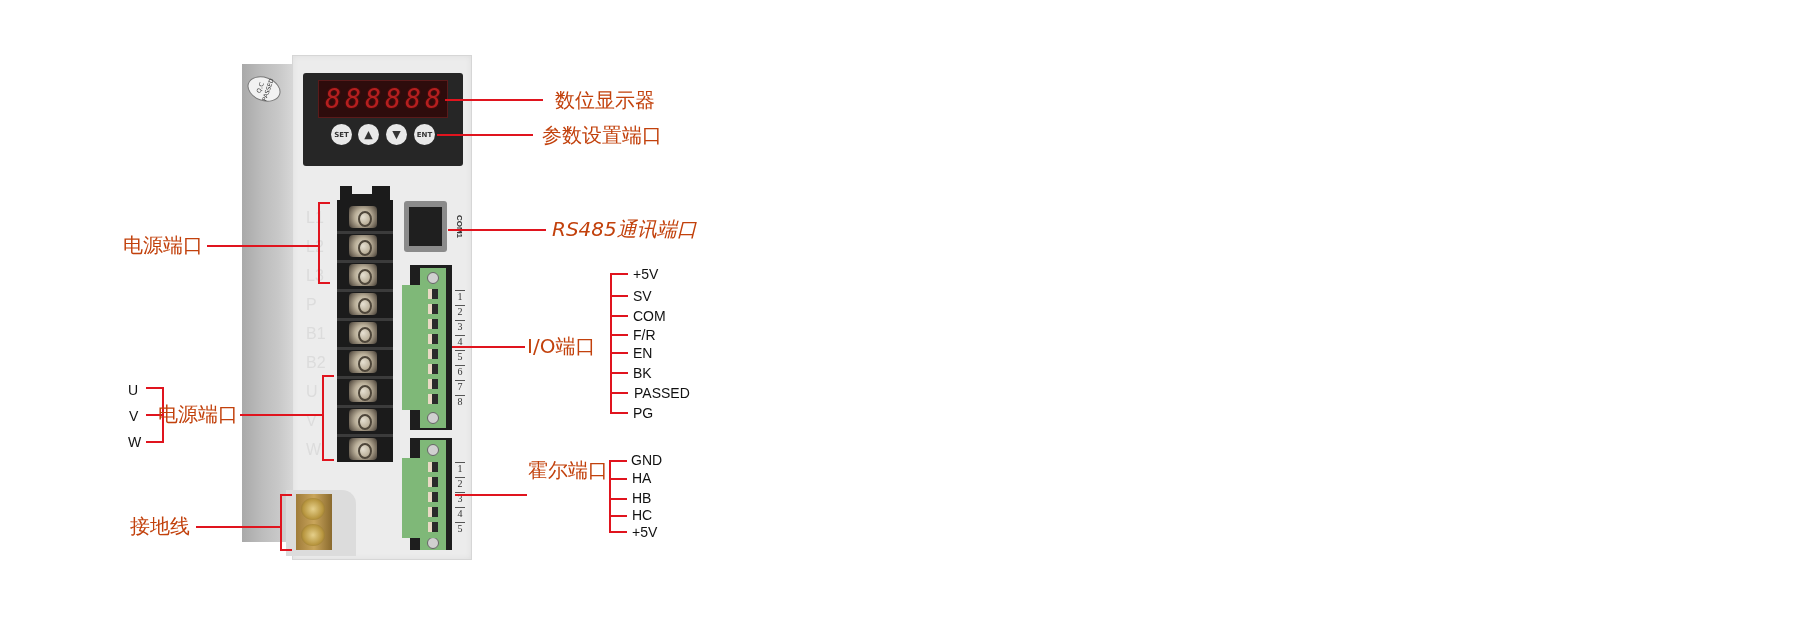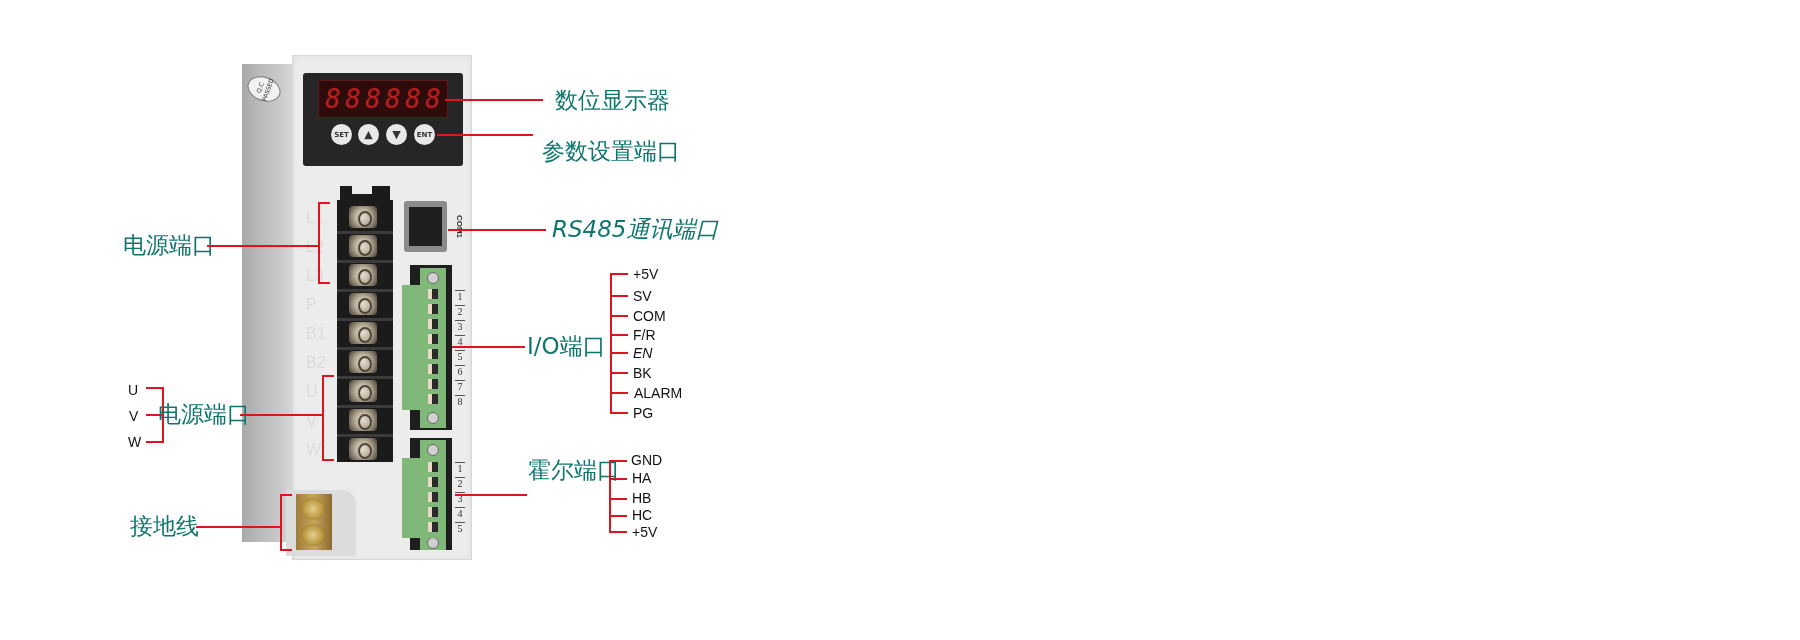--- a/index.html
+++ b/index.html
@@ -1,21 +1,21 @@
 <!DOCTYPE html>
 <html><head>
   <meta charset="utf-8">
   <style>
     * { box-sizing: border-box; margin: 0; padding: 0; }
     html, body { width: 1800px; height: 640px; background: #ffffff; overflow: hidden; }
     body { position: relative; font-family: "DejaVu Sans", "Liberation Sans", sans-serif; color: #111; }
     .abs { position: absolute; }
     .hline { position: absolute; height: 2px; background: #e0141e; }
     .vline { position: absolute; width: 2px; background: #e0141e; }
-    .label-cn { position: absolute; font-size: 23px; line-height: 22px; white-space: nowrap; color: #0f766e; }
+    .label-cn { position: absolute; font-size: 20px; line-height: 22px; white-space: nowrap; color: #c2410c; }
     .label-en { position: absolute; font-family: "Liberation Sans", sans-serif; font-size: 14px; line-height: 16px; white-space: nowrap; color: #111; }
 
     
     .heatsink { left: 242px; top: 64px; width: 52px; height: 478px;
       background: linear-gradient(90deg, #a9a9a9 0%, #bdbdbd 40%, #c8c8c8 70%, #d8d8d8 100%); }
     .qc-badge { left: 252px; top: 72px; width: 24px; height: 34px; border-radius: 50%;
       background: #f2f2f2; border: 1px solid #777; font-size: 6px; line-height: 8px; text-align: center;
       padding-top: 8px; color: #333; transform: rotate(-70deg); }
 
     
@@ -170,21 +170,21 @@
 <div class="abs gnd-cut"></div>
 <div class="abs gnd-term">
   <div class="gnd-screw" style="top:4px;"></div>
   <div class="gnd-screw" style="top:30px;"></div>
 </div>
 
 <div class="hline" style="left:445px;top:99px;width:98px;"></div>
 <span class="label-cn" style="left:555px;top:89px;">数位显示器</span>
 
 <div class="hline" style="left:437px;top:134px;width:96px;"></div>
-<span class="label-cn" style="left:542px;top:124px;margin-top:16px;">参数设置端口</span>
+<span class="label-cn" style="left:542px;top:124px;">参数设置端口</span>
 
 <div class="hline" style="left:448px;top:229px;width:98px;"></div>
 <span class="label-cn" style="left:552px;top:218px;font-style:italic;">RS485通讯端口</span>
 
 <span class="label-cn" style="left:123px;top:234px;">电源端口</span>
 <div class="hline" style="left:207px;top:245px;width:112px;"></div>
 <div class="vline" style="left:318px;top:202px;height:82px;"></div>
 <div class="hline" style="left:318px;top:202px;width:12px;"></div>
 <div class="hline" style="left:318px;top:282px;width:12px;"></div>
 
@@ -215,23 +215,23 @@
 <div class="hline" style="left:610px;top:315px;width:18px;"></div>
 <div class="hline" style="left:610px;top:334px;width:18px;"></div>
 <div class="hline" style="left:610px;top:352px;width:18px;"></div>
 <div class="hline" style="left:610px;top:372px;width:18px;"></div>
 <div class="hline" style="left:610px;top:392px;width:18px;"></div>
 <div class="hline" style="left:610px;top:412px;width:18px;"></div>
 <span class="label-en" style="left:633px;top:266px;">+5V</span>
 <span class="label-en" style="left:633px;top:288px;">SV</span>
 <span class="label-en" style="left:633px;top:308px;">COM</span>
 <span class="label-en" style="left:633px;top:327px;">F/R</span>
-<span class="label-en" style="left:633px;top:345px;font-style:italic;">EN</span>
+<span class="label-en" style="left:633px;top:345px;">EN</span>
 <span class="label-en" style="left:633px;top:365px;">BK</span>
-<span class="label-en" style="left:634px;top:385px;">ALARM</span>
+<span class="label-en" style="left:634px;top:385px;">PASSED</span>
 <span class="label-en" style="left:633px;top:405px;">PG</span>
 
 <div class="hline" style="left:455px;top:494px;width:72px;"></div>
 <span class="label-cn" style="left:528px;top:459px;">霍尔端口</span>
 <div class="vline" style="left:609px;top:460px;height:72px;"></div>
 <div class="hline" style="left:609px;top:460px;width:18px;"></div>
 <div class="hline" style="left:609px;top:478px;width:18px;"></div>
 <div class="hline" style="left:609px;top:498px;width:18px;"></div>
 <div class="hline" style="left:609px;top:515px;width:18px;"></div>
 <div class="hline" style="left:609px;top:531px;width:18px;"></div>

